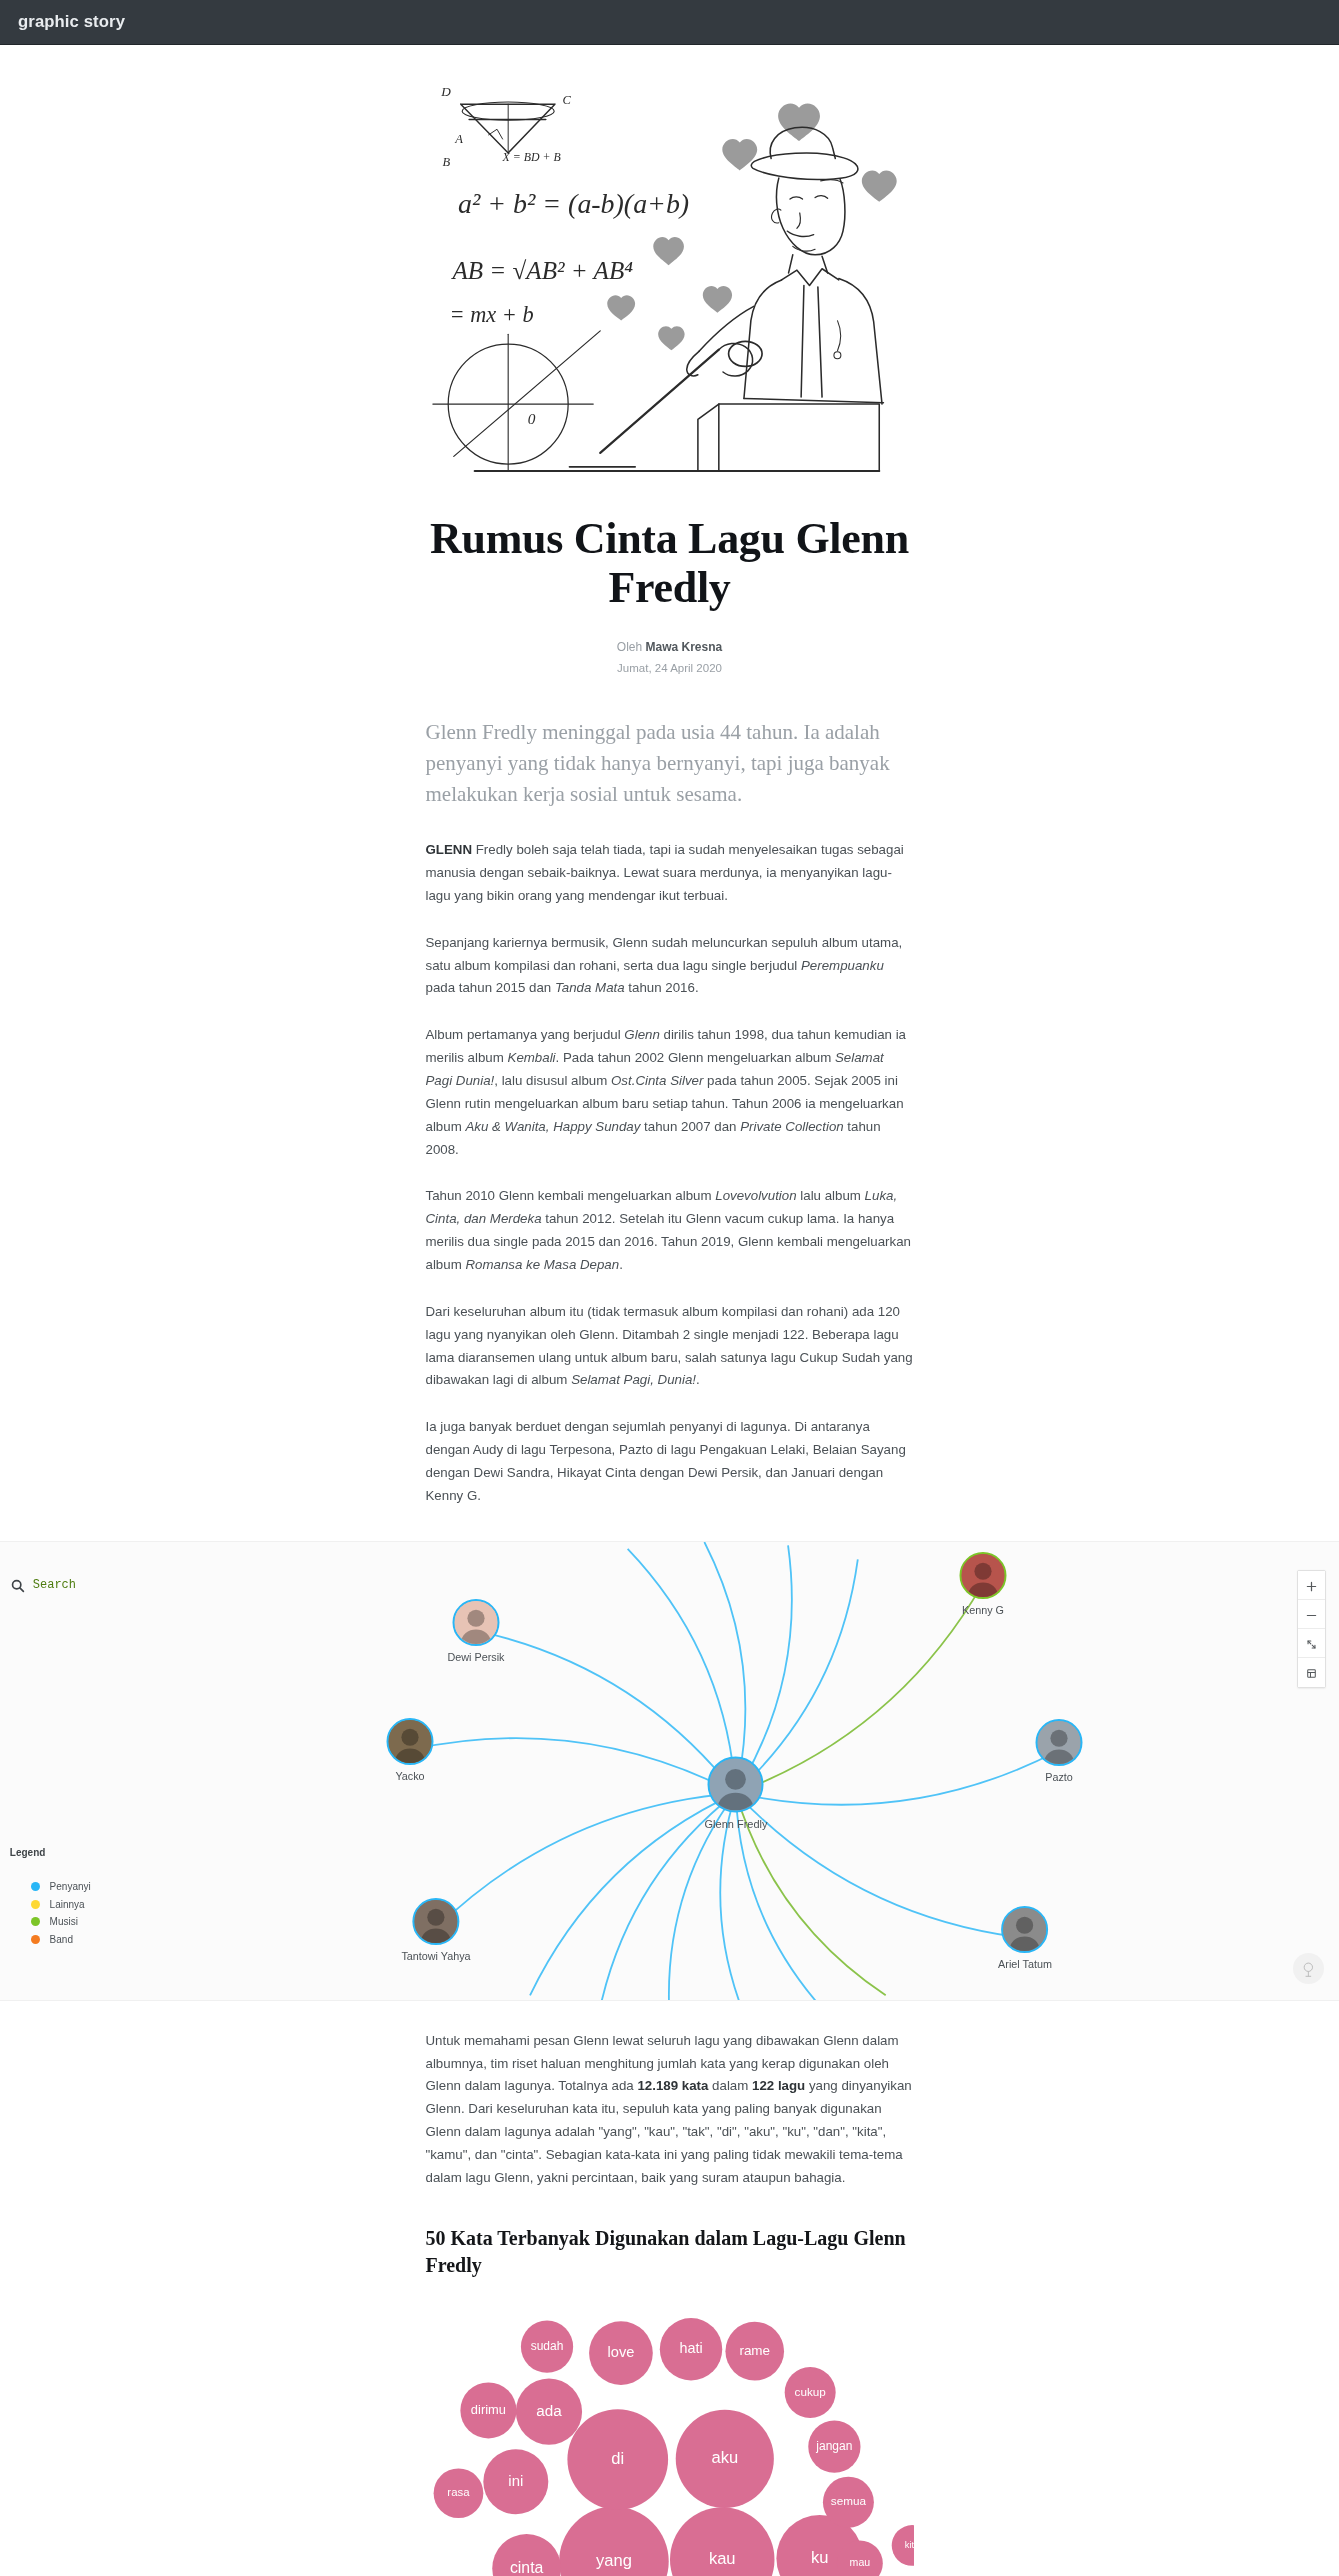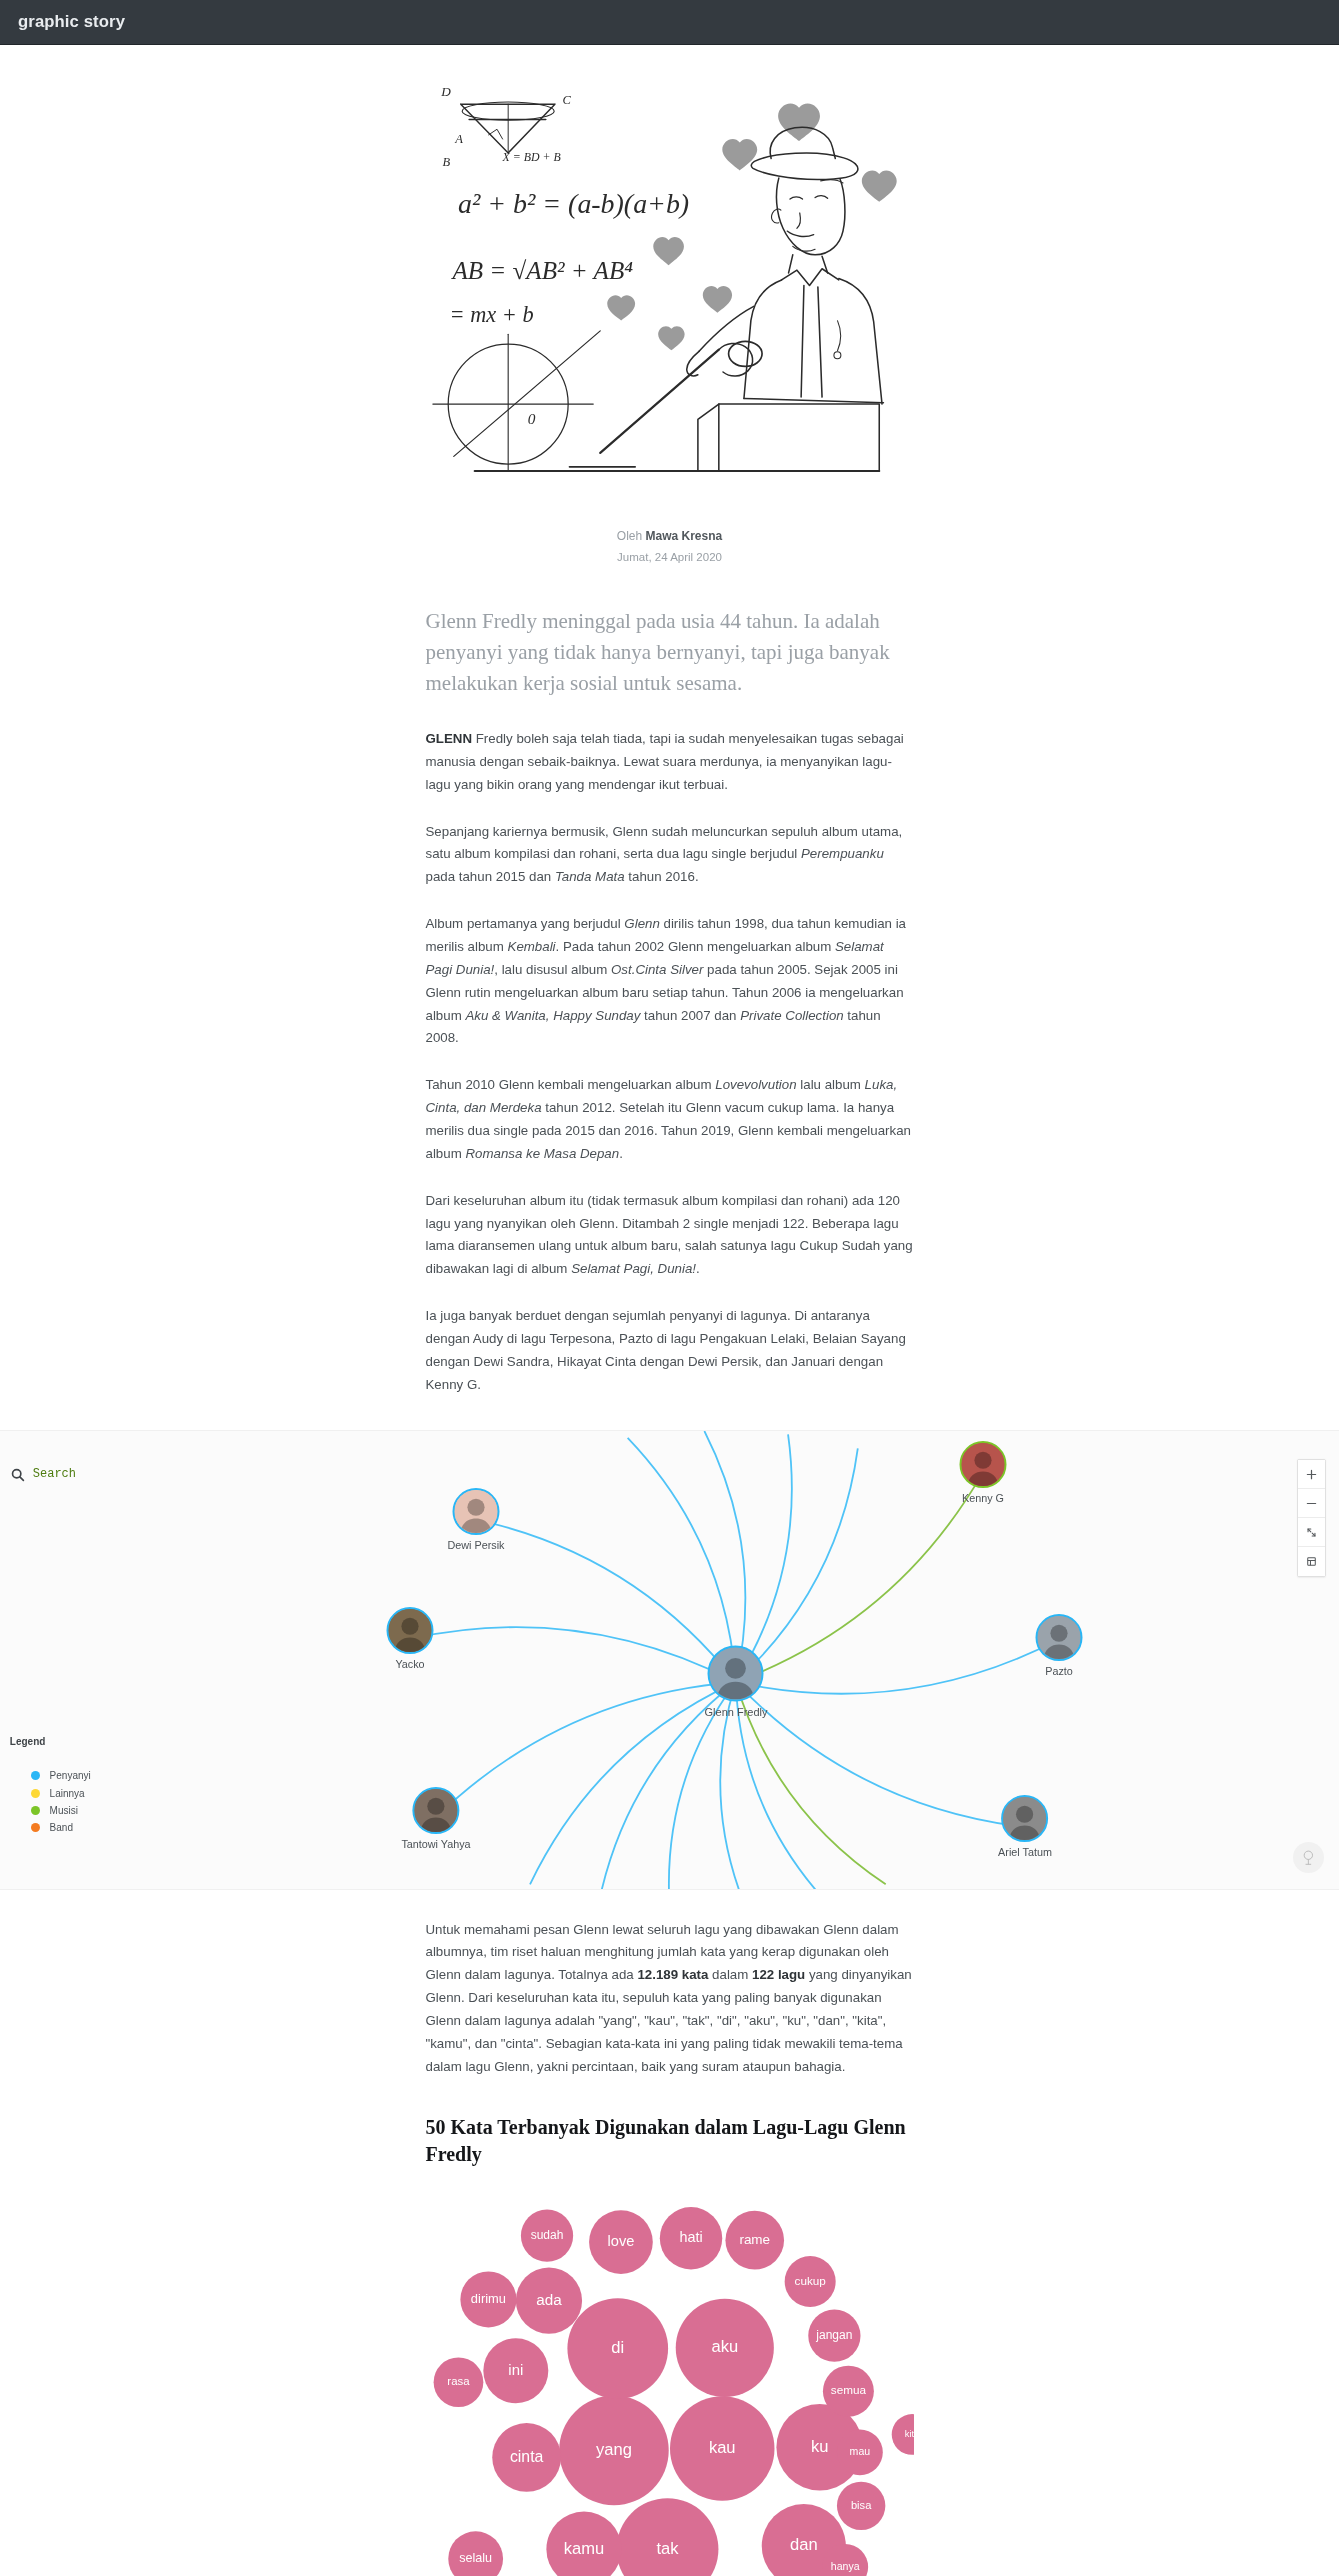--- a/index.html
+++ b/index.html
@@ -279,20 +279,21 @@
           <path d="M470 470 L700 470 L700 566 L470 566 Z" stroke-width="2.2"></path>
           <path d="M470 470 L440 492 L440 566"></path>
         </g>
         <g stroke="#2b2b2b" stroke-width="1.5" fill="none">
           <path d="M640 350c6 14 6 30 0 44"></path>
           <circle cx="640" cy="400" r="5"></circle>
         </g>
       </svg>
     </div>
 
+    <h1 class="headline">Rumus Cinta Lagu Glenn Fredly</h1>
 
     <div class="byline">
       <span>Oleh</span>
       <span class="author">Mawa Kresna</span>
       <span class="date">Jumat, 24 April 2020</span>
     </div>
 
     <p class="lead">Glenn Fredly meninggal pada usia 44 tahun. Ia adalah penyanyi yang tidak hanya bernyanyi, tapi juga banyak melakukan kerja sosial untuk sesama.</p>
 
     <div class="body-col">
@@ -406,21 +407,21 @@
           <div class="node" style="left: 410px; top: 208px;">
             <div class="ring" style="height: 47px; width: 47px; border: 2.1px solid rgb(41, 182, 246); background: rgb(125, 106, 78);">
               <svg viewBox="0 0 100 100" class="photo">
                 <rect width="100" height="100" fill="#7d6a4e"></rect>
                 <circle cx="50" cy="40" r="20" fill="rgba(0,0,0,.30)"></circle>
                 <path d="M14 100c2-24 18-34 36-34s34 10 36 34z" fill="rgba(0,0,0,.30)"></path>
               </svg>
             </div>
             <div class="nlabel">Yacko</div>
           </div>
-          <div class="node" style="left: 1059px; top: 215px;">
+          <div class="node" style="left: 1059px; top: 209px;">
             <div class="ring" style="height: 47px; width: 47px; border: 2.1px solid rgb(41, 182, 246); background: rgb(154, 163, 171);">
               <svg viewBox="0 0 100 100" class="photo">
                 <rect width="100" height="100" fill="#9aa3ab"></rect>
                 <circle cx="50" cy="40" r="20" fill="rgba(0,0,0,.30)"></circle>
                 <path d="M14 100c2-24 18-34 36-34s34 10 36 34z" fill="rgba(0,0,0,.30)"></path>
               </svg>
             </div>
             <div class="nlabel">Pazto</div>
           </div>
           <div class="node center" style="left: 736px; top: 251px;">

